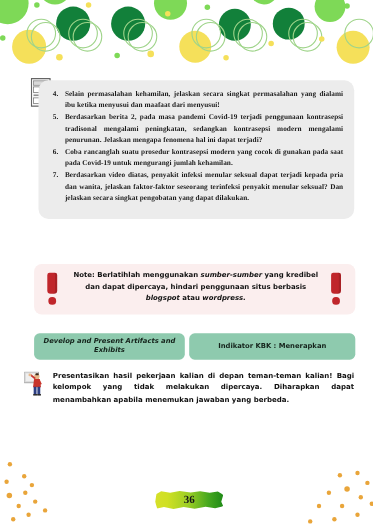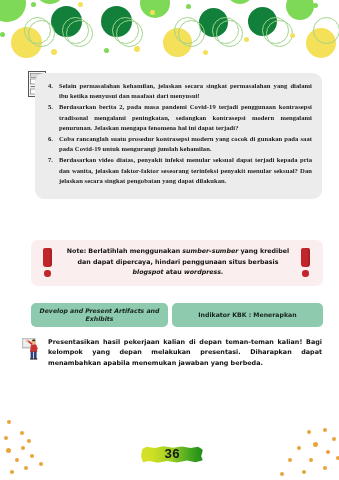--- a/index.html
+++ b/index.html
@@ -127,22 +127,22 @@
   }
   .pagenum .brush{
     position:absolute;left:0;top:2px;width:62px;height:17px;
     background:linear-gradient(90deg,#d6e02a 0%,#cfe024 18%,#9ecf25 48%,#46a81f 78%,#1f8a17 100%);
     border-radius:3px 6px 5px 4px;
     clip-path:polygon(2% 18%,9% 4%,22% 12%,36% 2%,52% 10%,66% 3%,80% 12%,92% 5%,100% 22%,97% 60%,100% 84%,88% 95%,74% 86%,58% 97%,42% 88%,27% 98%,13% 88%,3% 96%,0 60%);
   }
   .pagenum .num{
     position:absolute;left:0;top:2px;width:62px;height:17px;
     display:flex;align-items:center;justify-content:center;
-    font-family:Liberation Mono, monospace;
-    font-size:13px;font-weight:bold;color:#161616;
+    font-family:Liberation Serif, serif;
+    font-size:10px;font-weight:bold;color:#161616;
   }
 </style>
 </head>
 <body>
 
 <div class="deco-top">
 
   <div class="c" style="left:-12px;top:-16px;width:38px;height:38px;background:#7ed957;"></div>
   <div class="c" style="left:35px;top:-26px;width:30px;height:30px;background:#7ed957;"></div>
   <div class="c" style="left:51px;top:6px;width:31px;height:31px;background:#12803a;"></div>
@@ -241,21 +241,21 @@
       <path d="M9 6.6 L14.2 6.6 L15.3 14 L8 14 Z" fill="#c8352c"></path>
       <path d="M9.4 6.8 L5.2 3.4 L6.4 2.2 L10.6 5.6 Z" fill="#c8352c"></path>
       <circle cx="5.2" cy="2.8" r="1.3" fill="#e8b88a"></circle>
       <path d="M14 6.9 L16 11 L14.6 11.7 L12.8 8 Z" fill="#c8352c"></path>
       <rect x="8.6" y="13.6" width="2.6" height="7" fill="#2d3f82"></rect>
       <rect x="12" y="13.6" width="2.6" height="7" fill="#2d3f82"></rect>
       <rect x="8.2" y="20.2" width="3.4" height="1.4" fill="#2a2a2a"></rect>
       <rect x="11.8" y="20.2" width="3.4" height="1.4" fill="#2a2a2a"></rect>
     </svg>
   </div>
-  <div class="present-text">Presentasikan hasil pekerjaan kalian di depan teman-teman kalian! Bagi kelompok yang depan melakukan presentasi. Diharapkan dapat menambahkan apabila menemukan jawaban yang berbeda.</div>
+  <div class="present-text">Presentasikan hasil pekerjaan kalian di depan teman-teman kalian! Bagi kelompok yang tidak melakukan dipercaya. Diharapkan dapat menambahkan apabila menemukan jawaban yang berbeda.</div>
 </div>
 
 <div class="deco-bottom">
 
   <div class="c" style="left:7px;top:30px;width:4px;height:4px;background:#e9a53a;"></div>
   <div class="c" style="left:4px;top:46px;width:4px;height:4px;background:#e9a53a;"></div>
   <div class="c" style="left:20px;top:41px;width:4px;height:4px;background:#e9a53a;"></div>
   <div class="c" style="left:6px;top:58px;width:5px;height:5px;background:#e9a53a;"></div>
   <div class="c" style="left:21px;top:56px;width:4px;height:4px;background:#e9a53a;"></div>
   <div class="c" style="left:27px;top:49px;width:4px;height:4px;background:#e9a53a;"></div>

